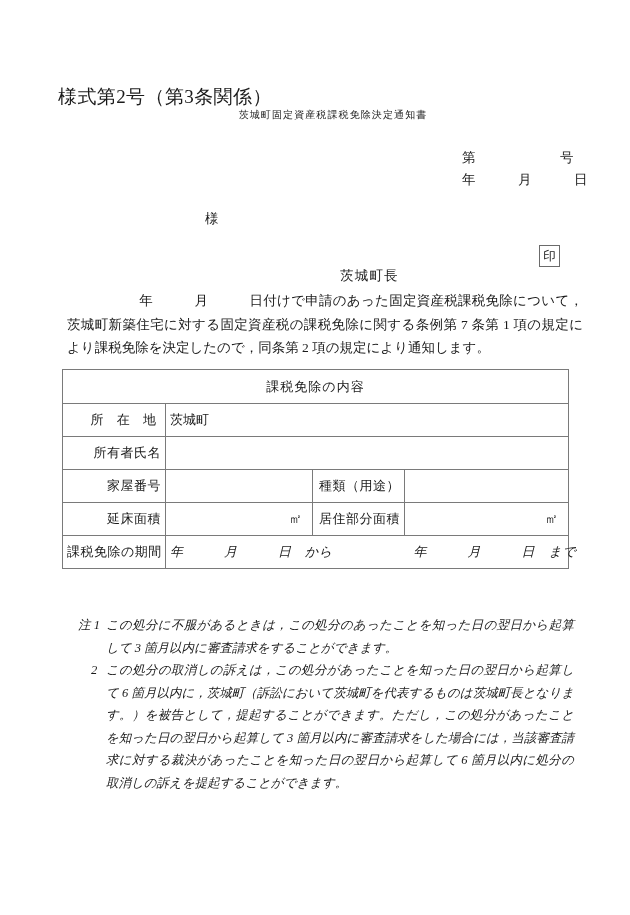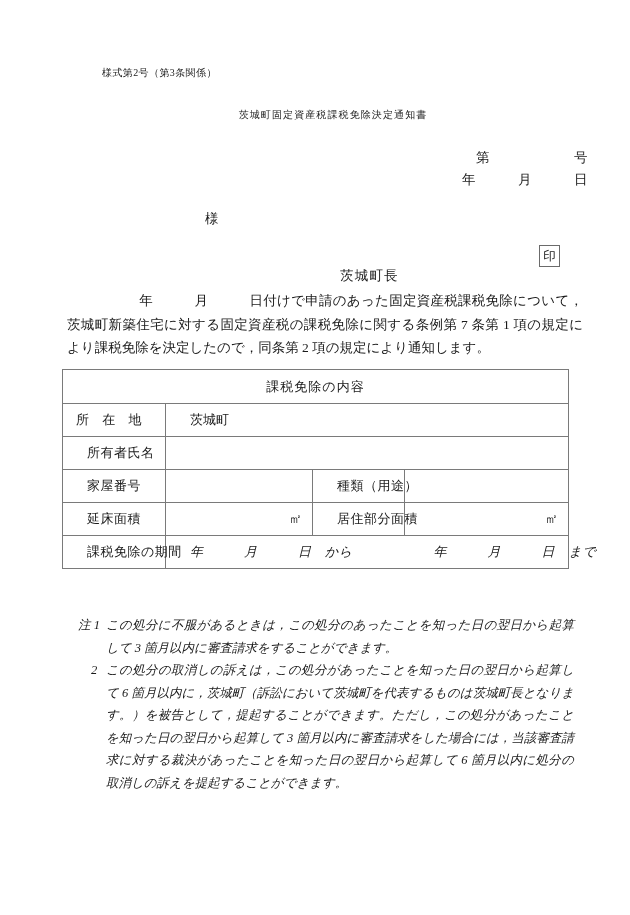--- a/index.html
+++ b/index.html
@@ -18,25 +18,24 @@
 
   .page {
     position: absolute;
     inset: 0;
   }
 
   
   .form-no {
     position: absolute;
     left: 58px;
-    top: 66px;
-    font-size: 10px;
+    top: 84px;
+    font-size: 19px;
     letter-spacing: 0.4px;
     white-space: nowrap;
-    margin-left: 44px;
   }
 
   
   .doc-title {
     position: absolute;
     left: 0;
     right: 0;
     top: 108px;
     text-align: center;
     font-size: 10px;
@@ -44,21 +43,21 @@
     padding-left: 36px;
   }
 
   
   .meta-block {
     position: absolute;
     right: 42px;
     top: 147px;
     font-size: 13.5px;
     line-height: 22px;
-    text-align: right;
+    text-align: left;
   }
   .meta-line {
     white-space: pre;
     letter-spacing: 0.5px;
   }
 
   
   .recipient {
     position: absolute;
     left: 205px;
@@ -120,21 +119,21 @@
   }
   table.form-table {
     width: 100%;
     border-collapse: collapse;
     table-layout: fixed;
     font-size: 13px;
   }
   table.form-table td {
     border: 1px solid #7a7a7a;
     height: 33px;
-    padding: 0 24px;
+    padding: 0 4px;
     vertical-align: middle;
     box-sizing: border-box;
   }
   .t-head {
     text-align: center;
     letter-spacing: 1px;
     height: 34px !important;
   }
   .t-label {
     text-align: right;

